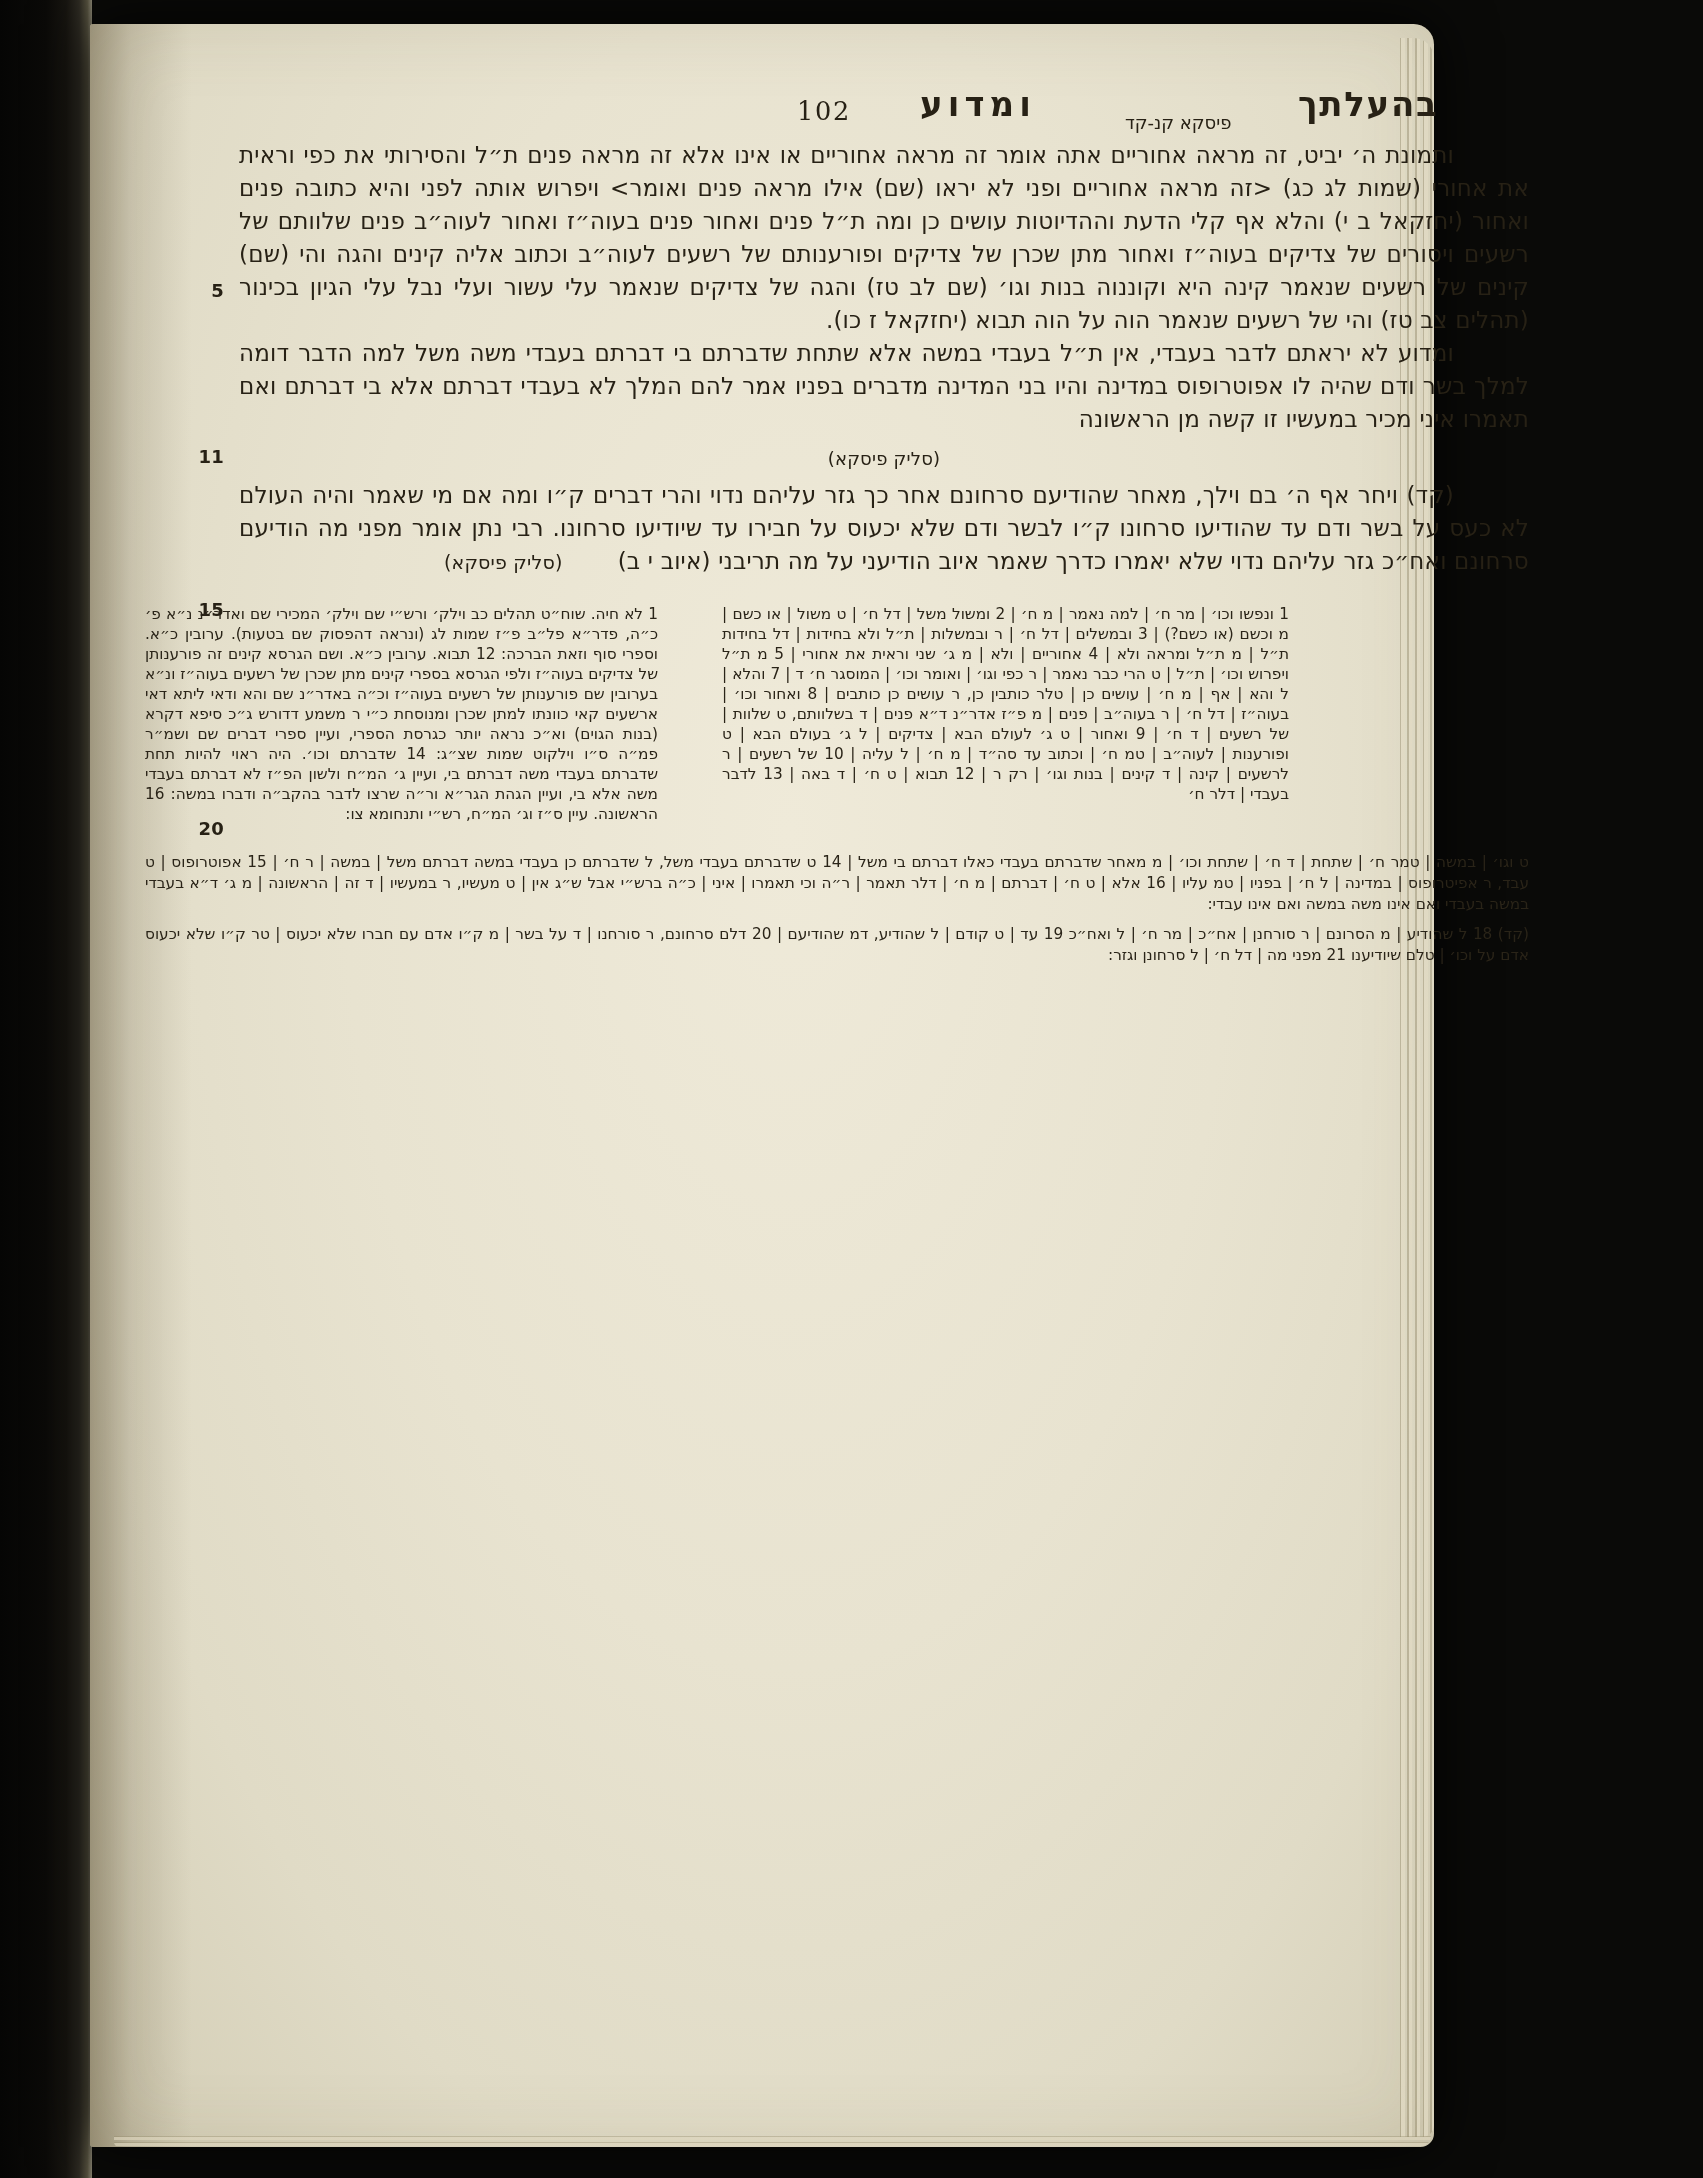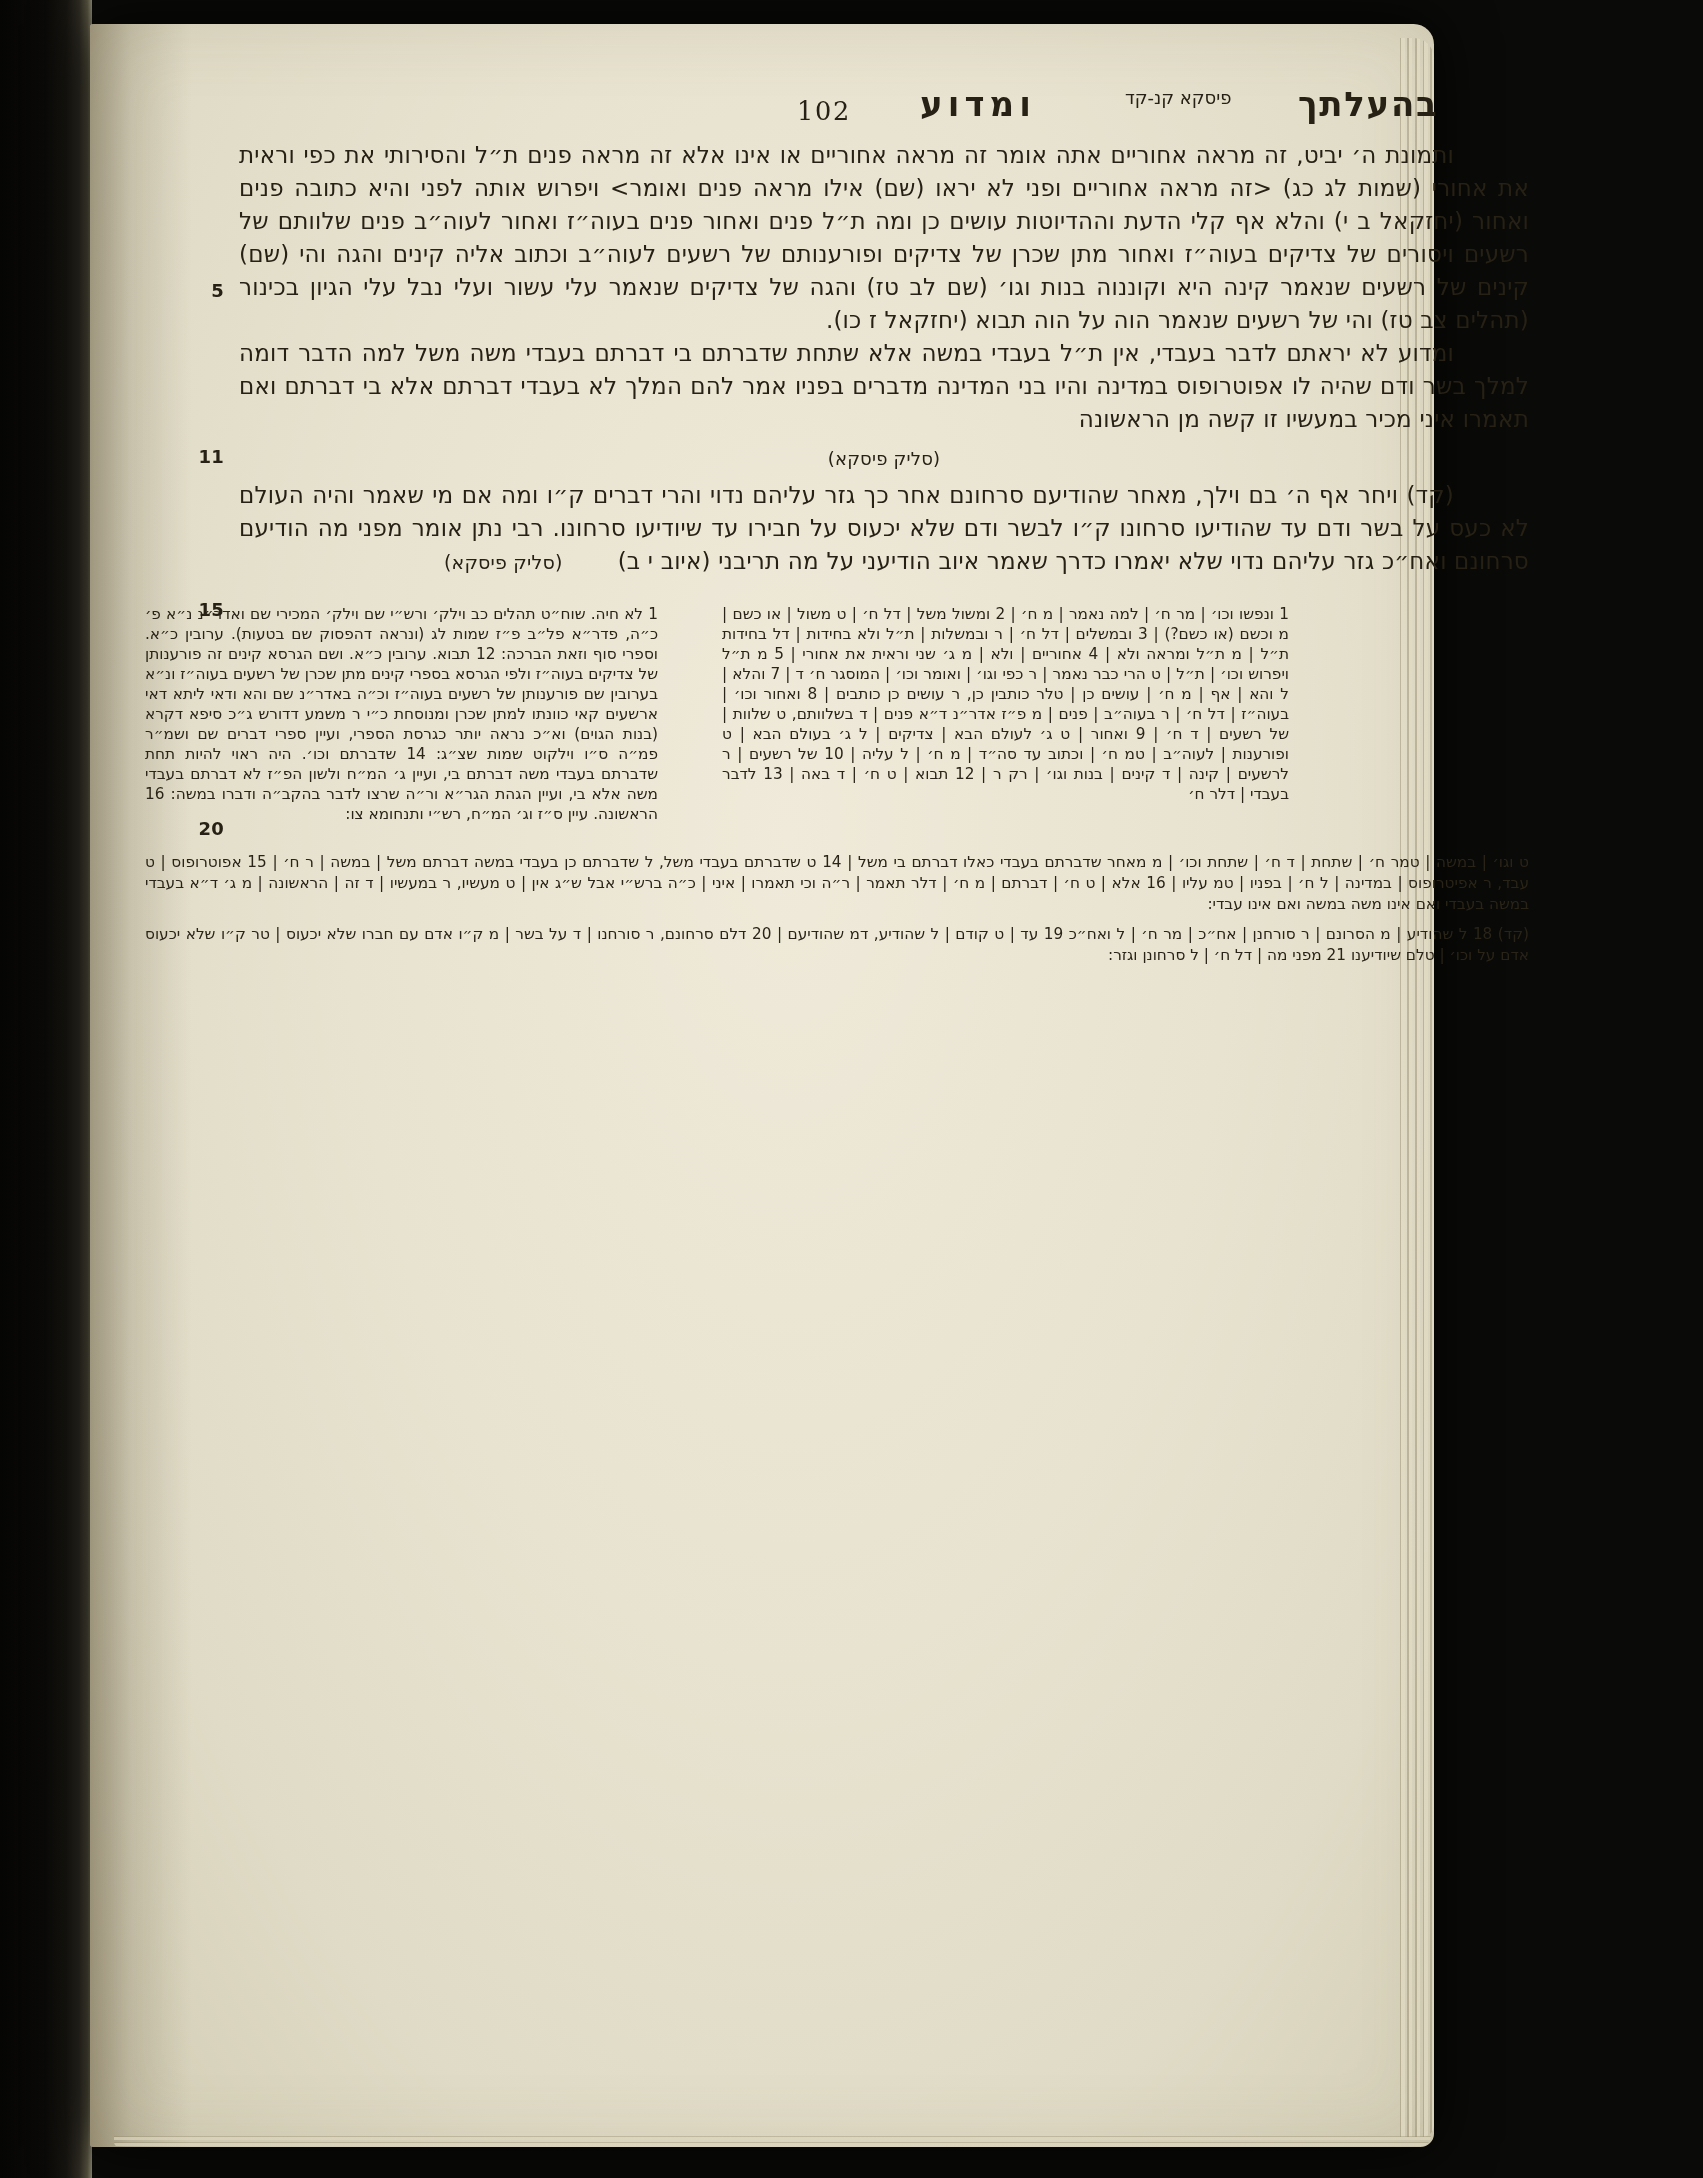--- a/index.html
+++ b/index.html
@@ -37,21 +37,21 @@
     position:absolute;left:24px;right:2.6px;bottom:0;height:12.8px;border-radius:0 0 12px 5.1px;opacity:.75;
     background:repeating-linear-gradient(180deg, rgba(146,136,104,0) 0 1.7px, rgba(146,136,104,.5) 1.7px 3.4px, rgba(222,214,190,.85) 3.4px 6px);
   }
 
   .content{position:absolute;left:149px;top:60px;width:1290px;color:#272115;}
 
   
   .pghead{position:relative;height:55px;}
   .pnum{position:absolute;left:558px;top:12px;font-size:25.6px;font-family:"DejaVu Serif","DejaVu Sans",serif;letter-spacing:1.7px;}
   .btitle{position:absolute;left:681px;top:0;font-size:34px;font-weight:bold;letter-spacing:5.1px;}
-  .piska{position:absolute;left:886px;top:3px;font-size:18px;text-align:right;}
+  .piska{position:absolute;left:886px;top:28px;font-size:18px;text-align:right;}
   .parasha{position:absolute;left:1059px;top:0;font-size:34px;font-weight:bold;letter-spacing:1.7px;}
 
   
   .main-text{
     position:relative;direction:rtl;text-align:justify;
     font-size:23px;line-height:33px;letter-spacing:0.2px;
   }
   .main-text p{margin:0;}
   .indent{text-indent:75px;}
   .lnum{

